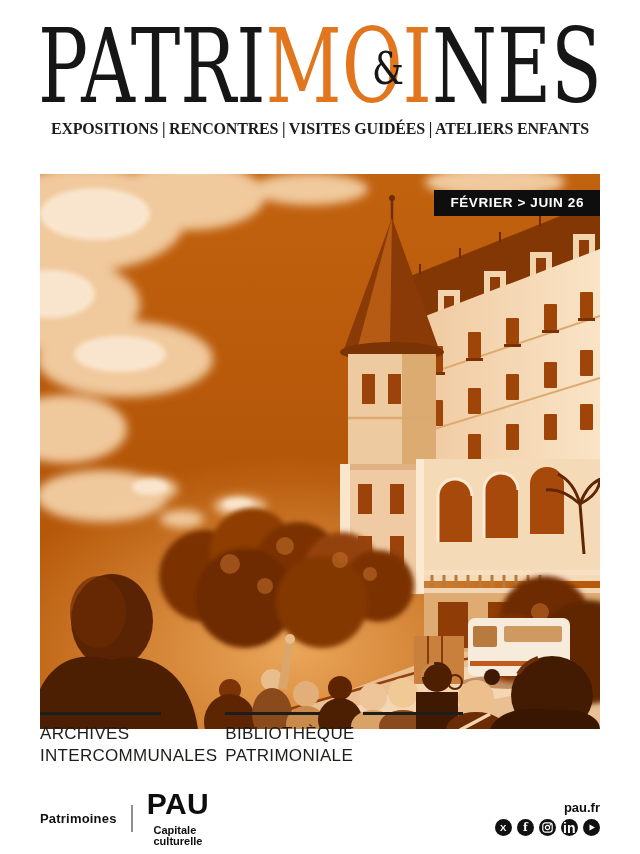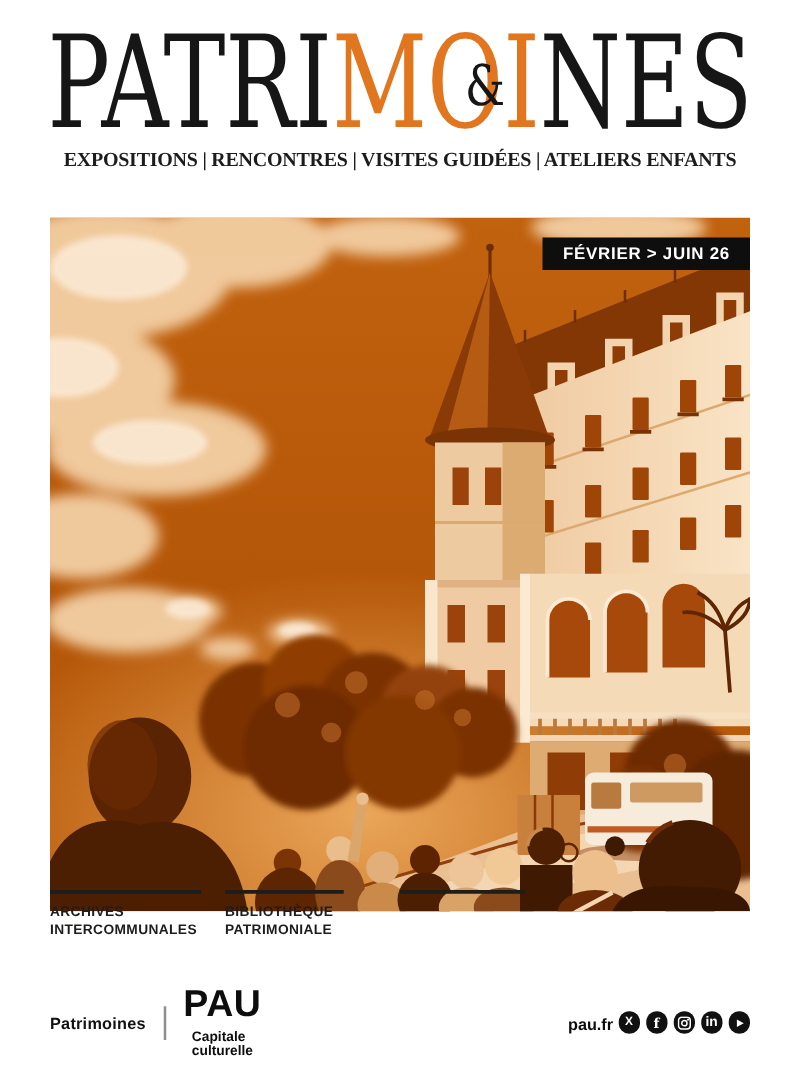--- a/index.html
+++ b/index.html
@@ -22,34 +22,34 @@
 
   
   .venues { position:absolute; left:40px; top:712px; width:560px;
             display:grid; grid-template-columns:repeat(4,1fr); }
   .venue { padding-right:8px; }
   .venue .rule { height:2.5px; background:#1d1d1b; margin-bottom:8px; }
   .venue:nth-child(1) .rule { width:121px; }
   .venue:nth-child(2) .rule { width:95px; }
   .venue:nth-child(3) .rule { width:100px; }
   .venue:nth-child(4) .rule { width:96px; }
-  .venue .vlabel { font-size:11px; font-weight:bold; letter-spacing:0.3px;
+  .venue .vlabel { font-size:17px; font-weight:normal; letter-spacing:0.3px;
                    line-height:1.32; color:#1d1d1b; }
 
   
   .footer { position:absolute; left:40px; top:794px; width:560px; height:48px;
             display:flex; justify-content:space-between; align-items:center; }
   .footer-left { display:flex; align-items:center; gap:14px; }
   .brand { font-size:13px; font-weight:bold; letter-spacing:0.2px; color:#111; }
   .fdivider { width:2px; height:27px; background:#8f8f8f; }
   .pau-logo { display:flex; align-items:center; gap:6px;flex-direction:column; }
   .pau-word { font-size:30px; font-weight:bold; letter-spacing:0.5px; color:#0d0d0d;
               font-stretch:condensed; line-height:1; }
   .pau-tag { font-size:11px; font-weight:bold; line-height:1.02; color:#0d0d0d; }
-  .footer-right { display:flex; flex-direction:row; align-items:flex-end; gap:4px; }
+  .footer-right { display:flex; flex-direction:column; align-items:flex-end; gap:4px; }
   .website { font-size:13px; font-weight:bold; color:#0d0d0d; text-decoration:none; }
   .socials { display:flex; gap:4.5px; }
   .social { width:17.5px; height:17.5px; border-radius:50%; background:#111;
             display:flex; align-items:center; justify-content:center; cursor:pointer; }
   .social .glyph { color:#fff; font-weight:bold; font-size:9.5px; line-height:1; }
   .social svg { display:block; }
 </style>
 </head>
 <body>
 
@@ -351,21 +351,21 @@
         <span class="glyph" style="font-family:'DejaVu Serif',serif;font-size:11px;">f</span>
       </span>
       <span class="social">
         <svg width="11" height="11" viewBox="0 0 11 11">
           <rect x="0.8" y="0.8" width="9.4" height="9.4" rx="2.6" fill="none" stroke="#fff" stroke-width="1.2"></rect>
           <circle cx="5.5" cy="5.5" r="2.1" fill="none" stroke="#fff" stroke-width="1.2"></circle>
           <circle cx="8.4" cy="2.7" r="0.8" fill="#fff"></circle>
         </svg>
       </span>
       <span class="social">
-        <span class="glyph" style="font-size:11px;">in</span>
+        <span class="glyph" style="font-size:14px;">in</span>
       </span>
       <span class="social">
         <svg width="9" height="9" viewBox="0 0 9 9">
             <polygon points="2.5,1.5 8,4.5 2.5,7.5" fill="#fff"></polygon>
           </svg>
       </span>
     </div>
   </div>
 </footer>
 

